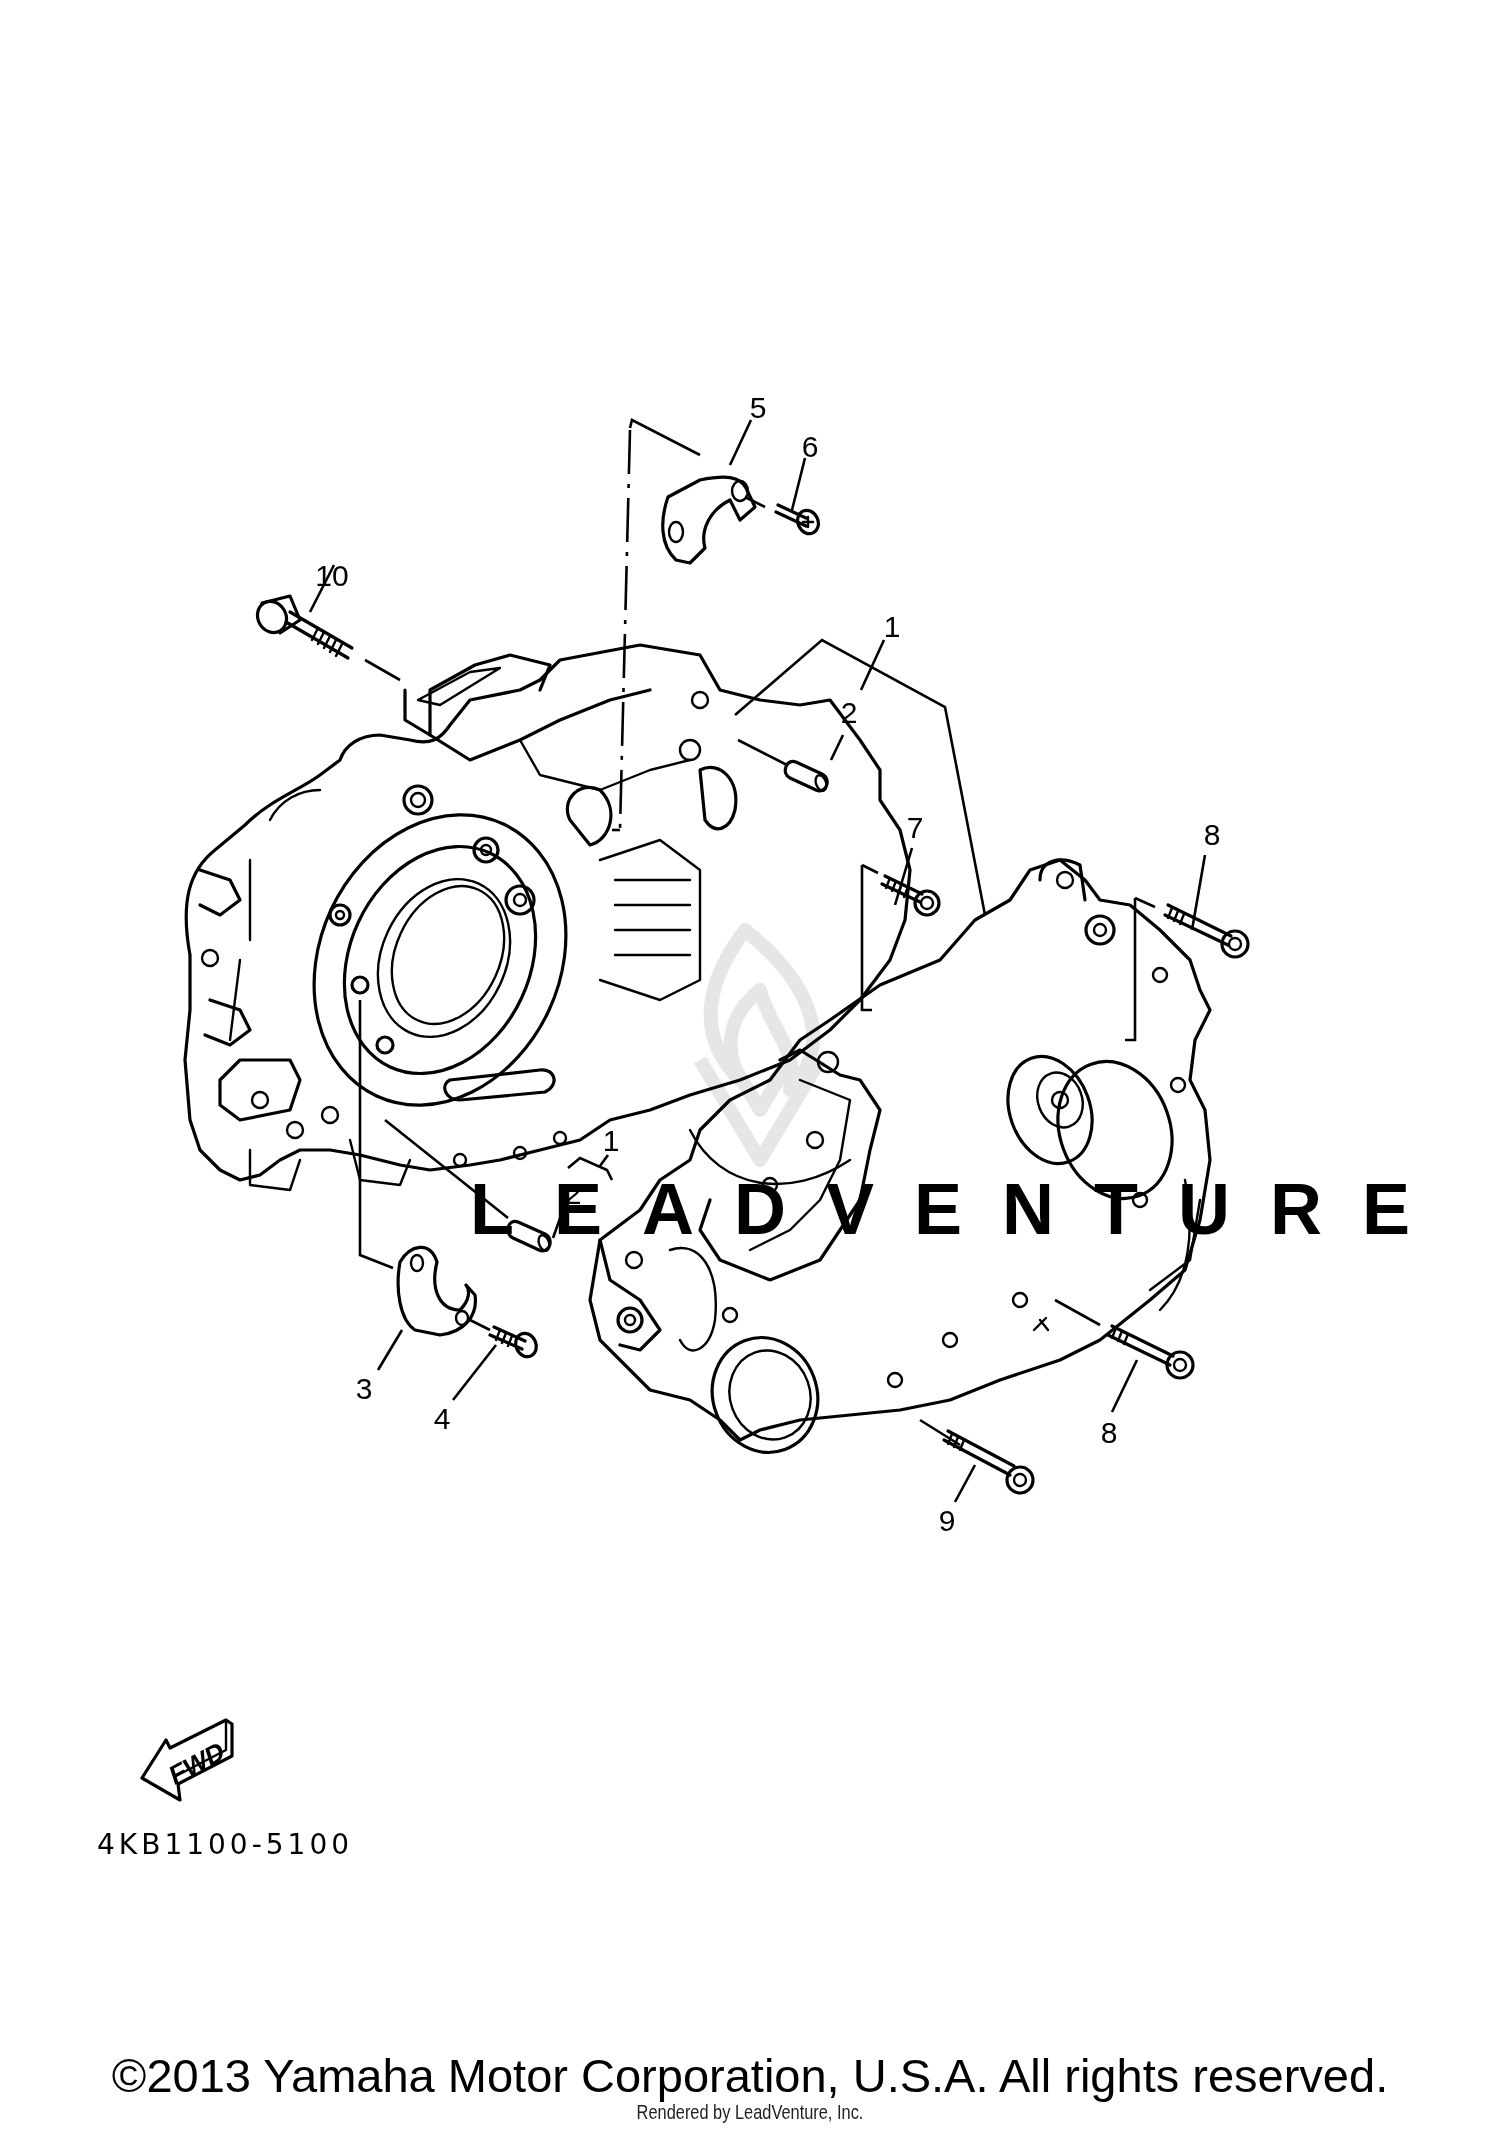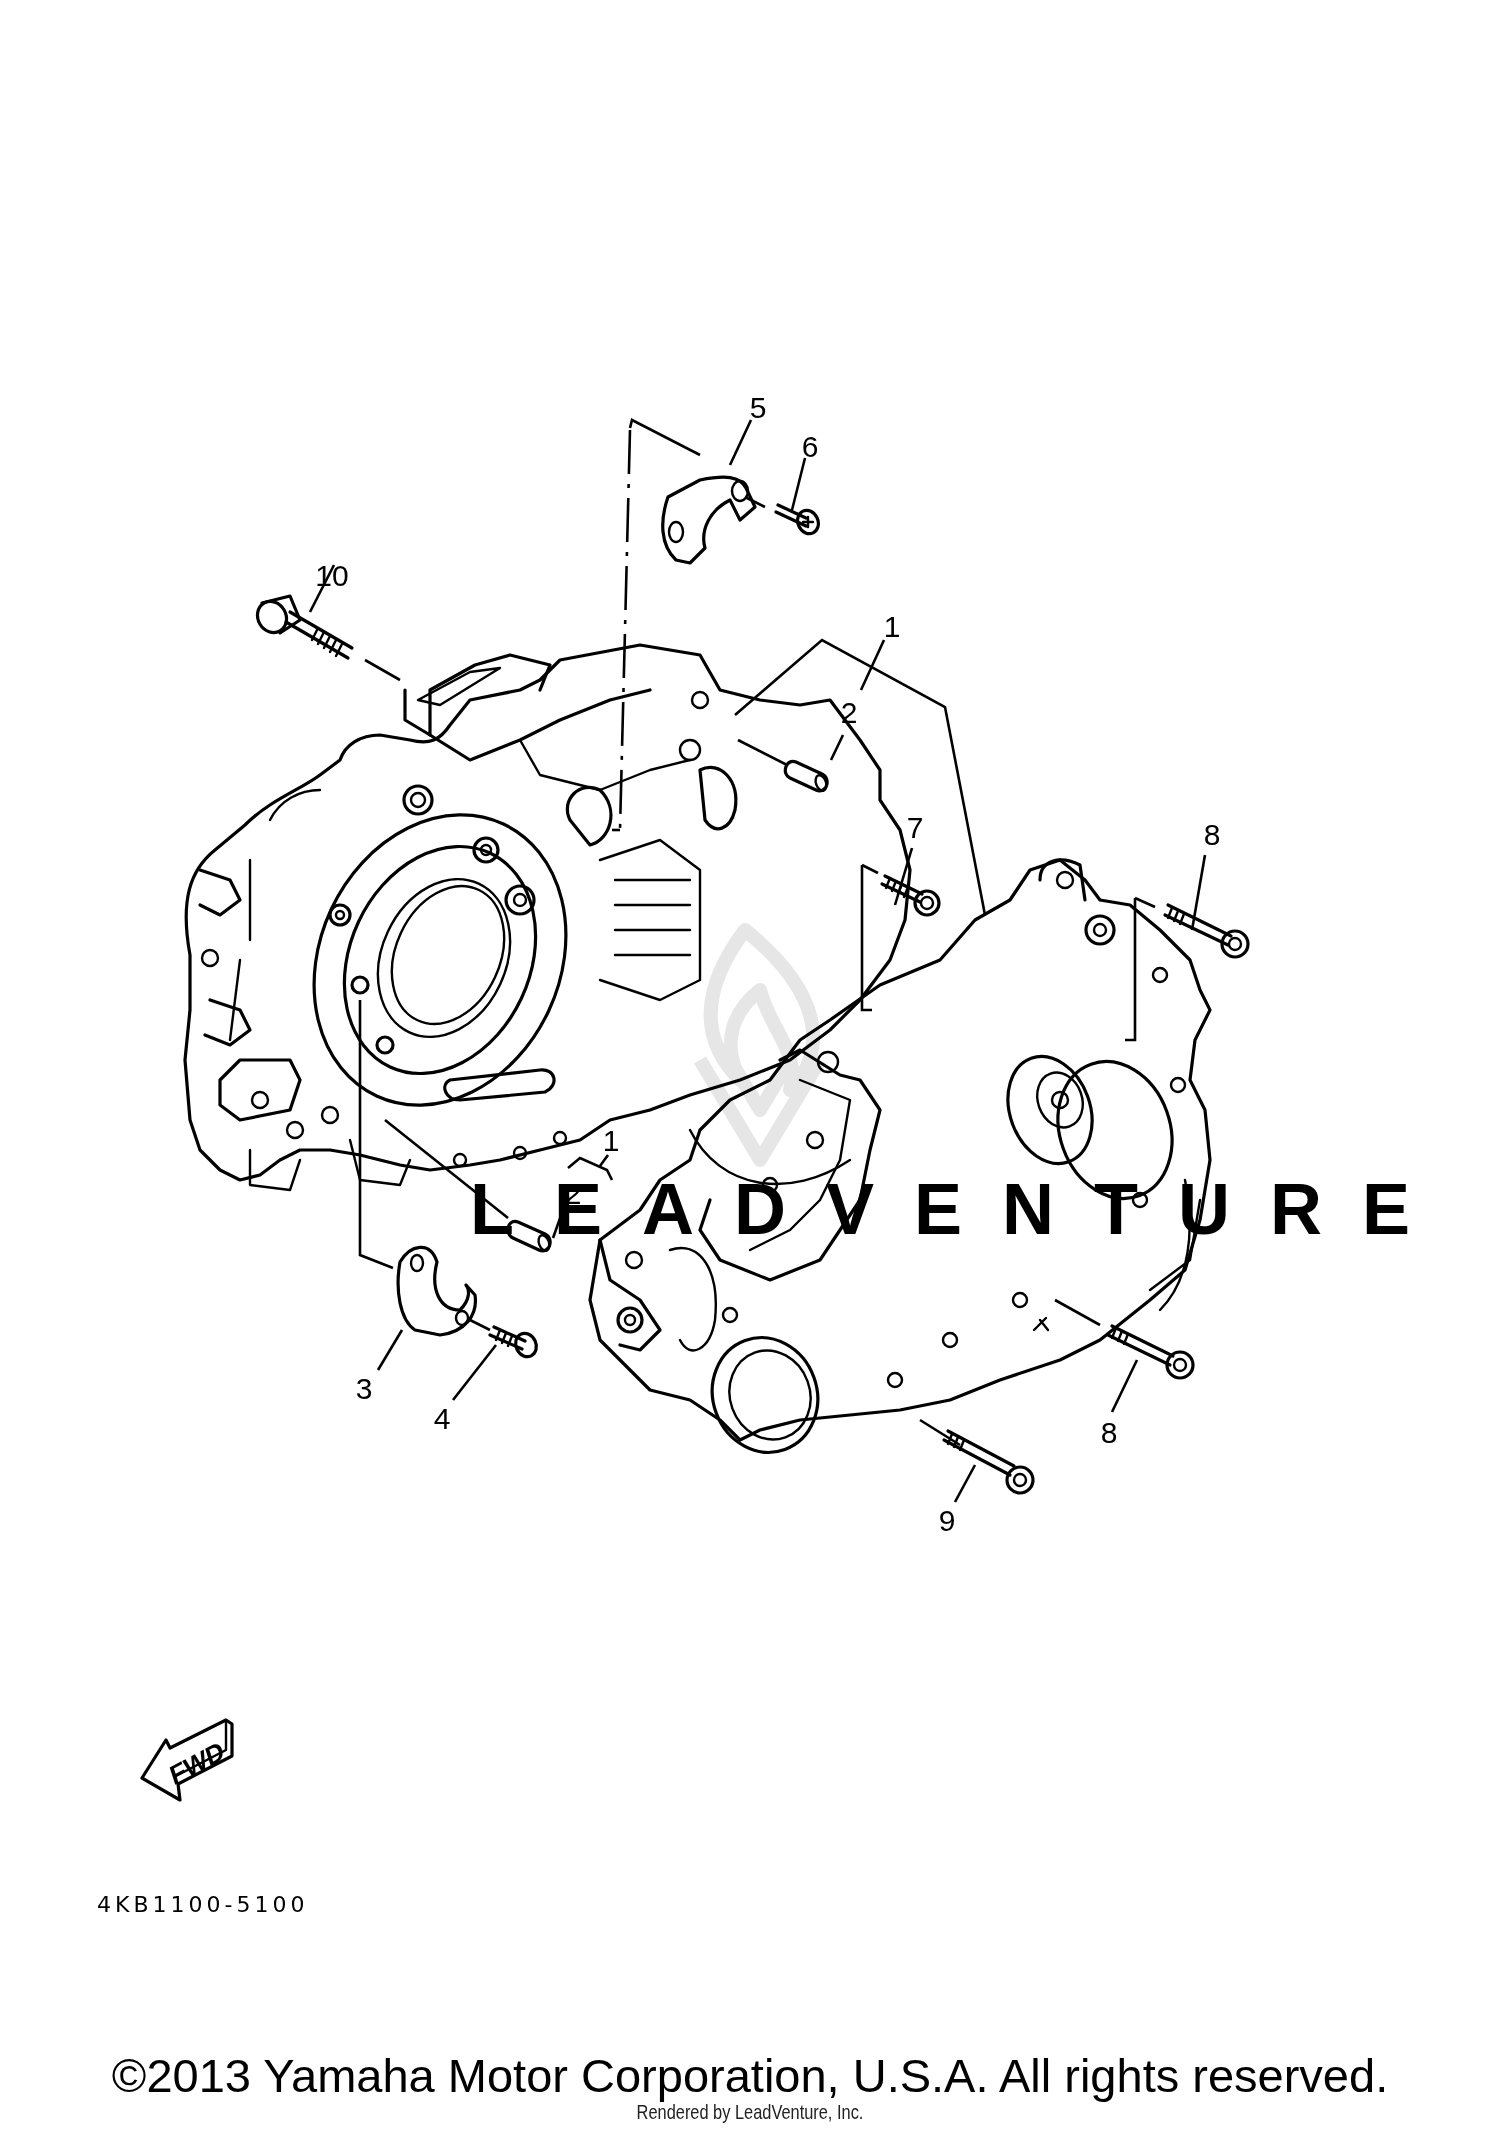--- a/index.html
+++ b/index.html
@@ -6,21 +6,21 @@
   body { width: 1500px; height: 2133px; position: relative; overflow: hidden; font-family: "Liberation Sans", sans-serif; }
   .canvas { position: absolute; left: 0; top: 0; width: 1500px; height: 2133px; }
   svg.art { position: absolute; left: 0; top: 0; }
   .ln { fill: none; stroke: #000; stroke-width: 3.2; stroke-linejoin: round; stroke-linecap: round; }
   .thin { fill: none; stroke: #000; stroke-width: 2.4; stroke-linecap: round; stroke-linejoin: round; }
   .leader { fill: none; stroke: #000; stroke-width: 2.6; }
   .dash { fill: none; stroke: #000; stroke-width: 2.6; stroke-dasharray: 44 10 4 10; }
   .wm { fill: none; stroke: #e6e6e6; stroke-width: 14; stroke-linejoin: round; }
   .callout { position: absolute; font-family: "Liberation Sans", sans-serif; font-size: 30px; color: #000; line-height: 1; transform: translate(-50%, -50%); font-weight: normal; }
   .wm-text { position: absolute; left: 470px; top: 1168px; font-family: "Liberation Sans", sans-serif; font-size: 72px; letter-spacing: 40px; color: #000000; font-weight: bold; }
-  .part-code { position: absolute; left: 97px; top: 1892px; font-family: "DejaVu Sans", sans-serif; font-size: 22px; letter-spacing: 4px; color: #000; }
+  .part-code { position: absolute; left: 97px; top: 1828px; font-family: "DejaVu Sans", sans-serif; font-size: 28px; letter-spacing: 4px; color: #000; }
   .copyright { position: absolute; left: 0; width: 1500px; top: 2048px; text-align: center; font-family: "Liberation Sans", sans-serif; font-size: 47px; color: #000; }
   .rendered-by { position: absolute; left: 0; width: 1500px; top: 2100px; text-align: center; font-family: "Liberation Sans", sans-serif; font-size: 21px; color: #222; transform: scaleX(0.78); transform-origin: 750px 0; }
   .fwd-badge { position: absolute; left: 140px; top: 1716px; width: 100px; height: 90px; }
 </style>
 </head>
 <body>
 
 <div class="canvas">
 
   <svg class="art" width="1500" height="2133">

